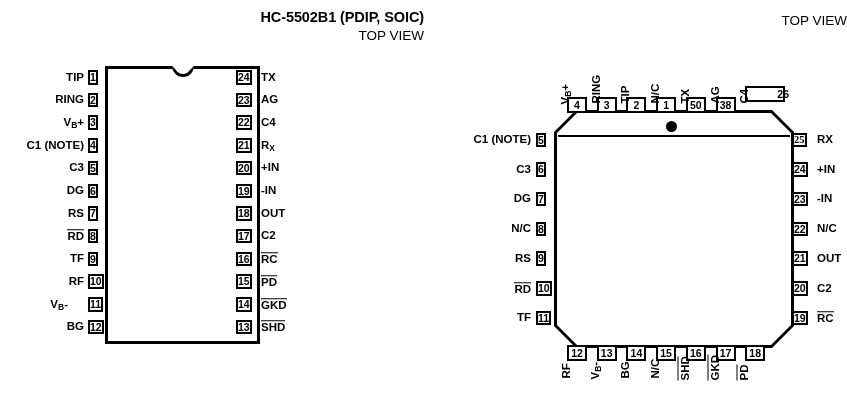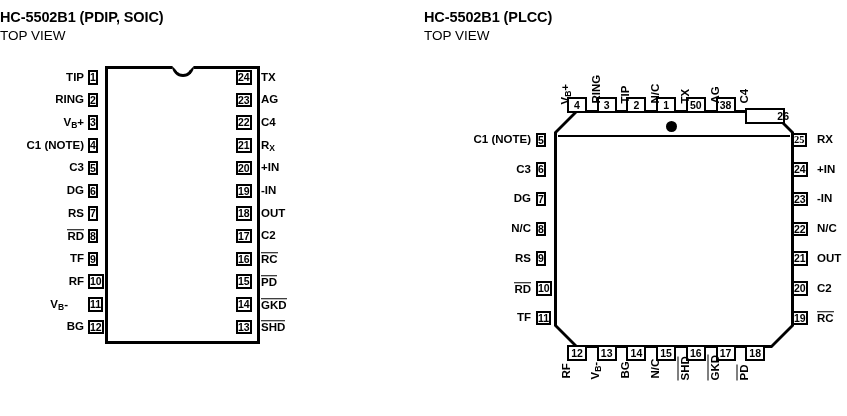--- a/index.html
+++ b/index.html
@@ -22,21 +22,21 @@
     height: 416px;
   }
   #panel-dip { left: 0; width: 424px; }
   #panel-plcc { left: 424px; width: 423px; }
 
   .title-block {
     position: absolute;
     top: 10px;
     left: 0;
     width: 100%;
-    text-align: left;
+    text-align: right;
     line-height: 1.0;
   }
   .title-main {
     font-size: 14.5px;
     font-weight: bold;
     letter-spacing: -0.1px;
     display: block;
   }
   .title-sub {
     font-size: 13.5px;
@@ -211,21 +211,20 @@
       <div class="siglabel" style="left: 261px; top: 304.5px; transform: translateY(-50%);"><span class="ovl">GKD</span></div>
       <div class="pinbox" style="left: 236px; top: 319.7px;">13</div>
       <div class="siglabel" style="left: 261px; top: 327.2px; transform: translateY(-50%);"><span class="ovl">SHD</span></div>
     </div>
 
 </div>
 
 <div class="panel" id="panel-plcc">
 
   <div class="title-block">
-    <span class="title-main">HC-5502B1 (PLCC)</span>
     <span class="title-sub">TOP VIEW</span>
   </div>
 
   <div id="plcc-body">
     <div id="plcc-shape"></div>
     <div id="plcc-inner"></div>
     <div id="plcc-topline"></div>
     <div id="plcc-dot"></div>
   </div>
 
@@ -235,21 +234,21 @@
       <div class="pinbox" style="left: 172.7px; top: 97px; width: 20px; height: 16px;">3</div>
       <div class="siglabel" style="left: 177.7px; top: 92px; transform-origin: left bottom; transform: rotate(-90deg);">RING</div>
       <div class="pinbox" style="left: 202.4px; top: 97px; width: 20px; height: 16px;">2</div>
       <div class="siglabel" style="left: 207.4px; top: 92px; transform-origin: left bottom; transform: rotate(-90deg);">TIP</div>
       <div class="pinbox" style="left: 232.1px; top: 97px; width: 20px; height: 16px;">1</div>
       <div class="siglabel" style="left: 237.1px; top: 92px; transform-origin: left bottom; transform: rotate(-90deg);">N/C</div>
       <div class="pinbox" style="left: 261.8px; top: 97px; width: 20px; height: 16px;">50</div>
       <div class="siglabel" style="left: 266.8px; top: 92px; transform-origin: left bottom; transform: rotate(-90deg);">TX</div>
       <div class="pinbox" style="left: 291.5px; top: 97px; width: 20px; height: 16px;">38</div>
       <div class="siglabel" style="left: 296.5px; top: 92px; transform-origin: left bottom; transform: rotate(-90deg);">AG</div>
-      <div class="pinbox" style="left: 321.2px; top: 108px; width: 32px; height: 16px; padding-left: 36px;">26</div>
+      <div class="pinbox" style="left: 321.2px; top: 86px; width: 32px; height: 16px; padding-left: 36px;">26</div>
       <div class="siglabel" style="left: 326.2px; top: 92px; transform-origin: left bottom; transform: rotate(-90deg);">C4</div>
     </div>
   <div id="plcc-left-pins">
       <div class="pinbox" style="left: 112px; top: 132.5px;">5</div>
       <div class="siglabel" style="right: 316px; top: 140px; transform: translateY(-50%); text-align: right;">C1 (NOTE)</div>
       <div class="pinbox" style="left: 112px; top: 162.2px;">6</div>
       <div class="siglabel" style="right: 316px; top: 169.7px; transform: translateY(-50%); text-align: right;">C3</div>
       <div class="pinbox" style="left: 112px; top: 191.9px;">7</div>
       <div class="siglabel" style="right: 316px; top: 199.4px; transform: translateY(-50%); text-align: right;">DG</div>
       <div class="pinbox" style="left: 112px; top: 221.6px;">8</div>

